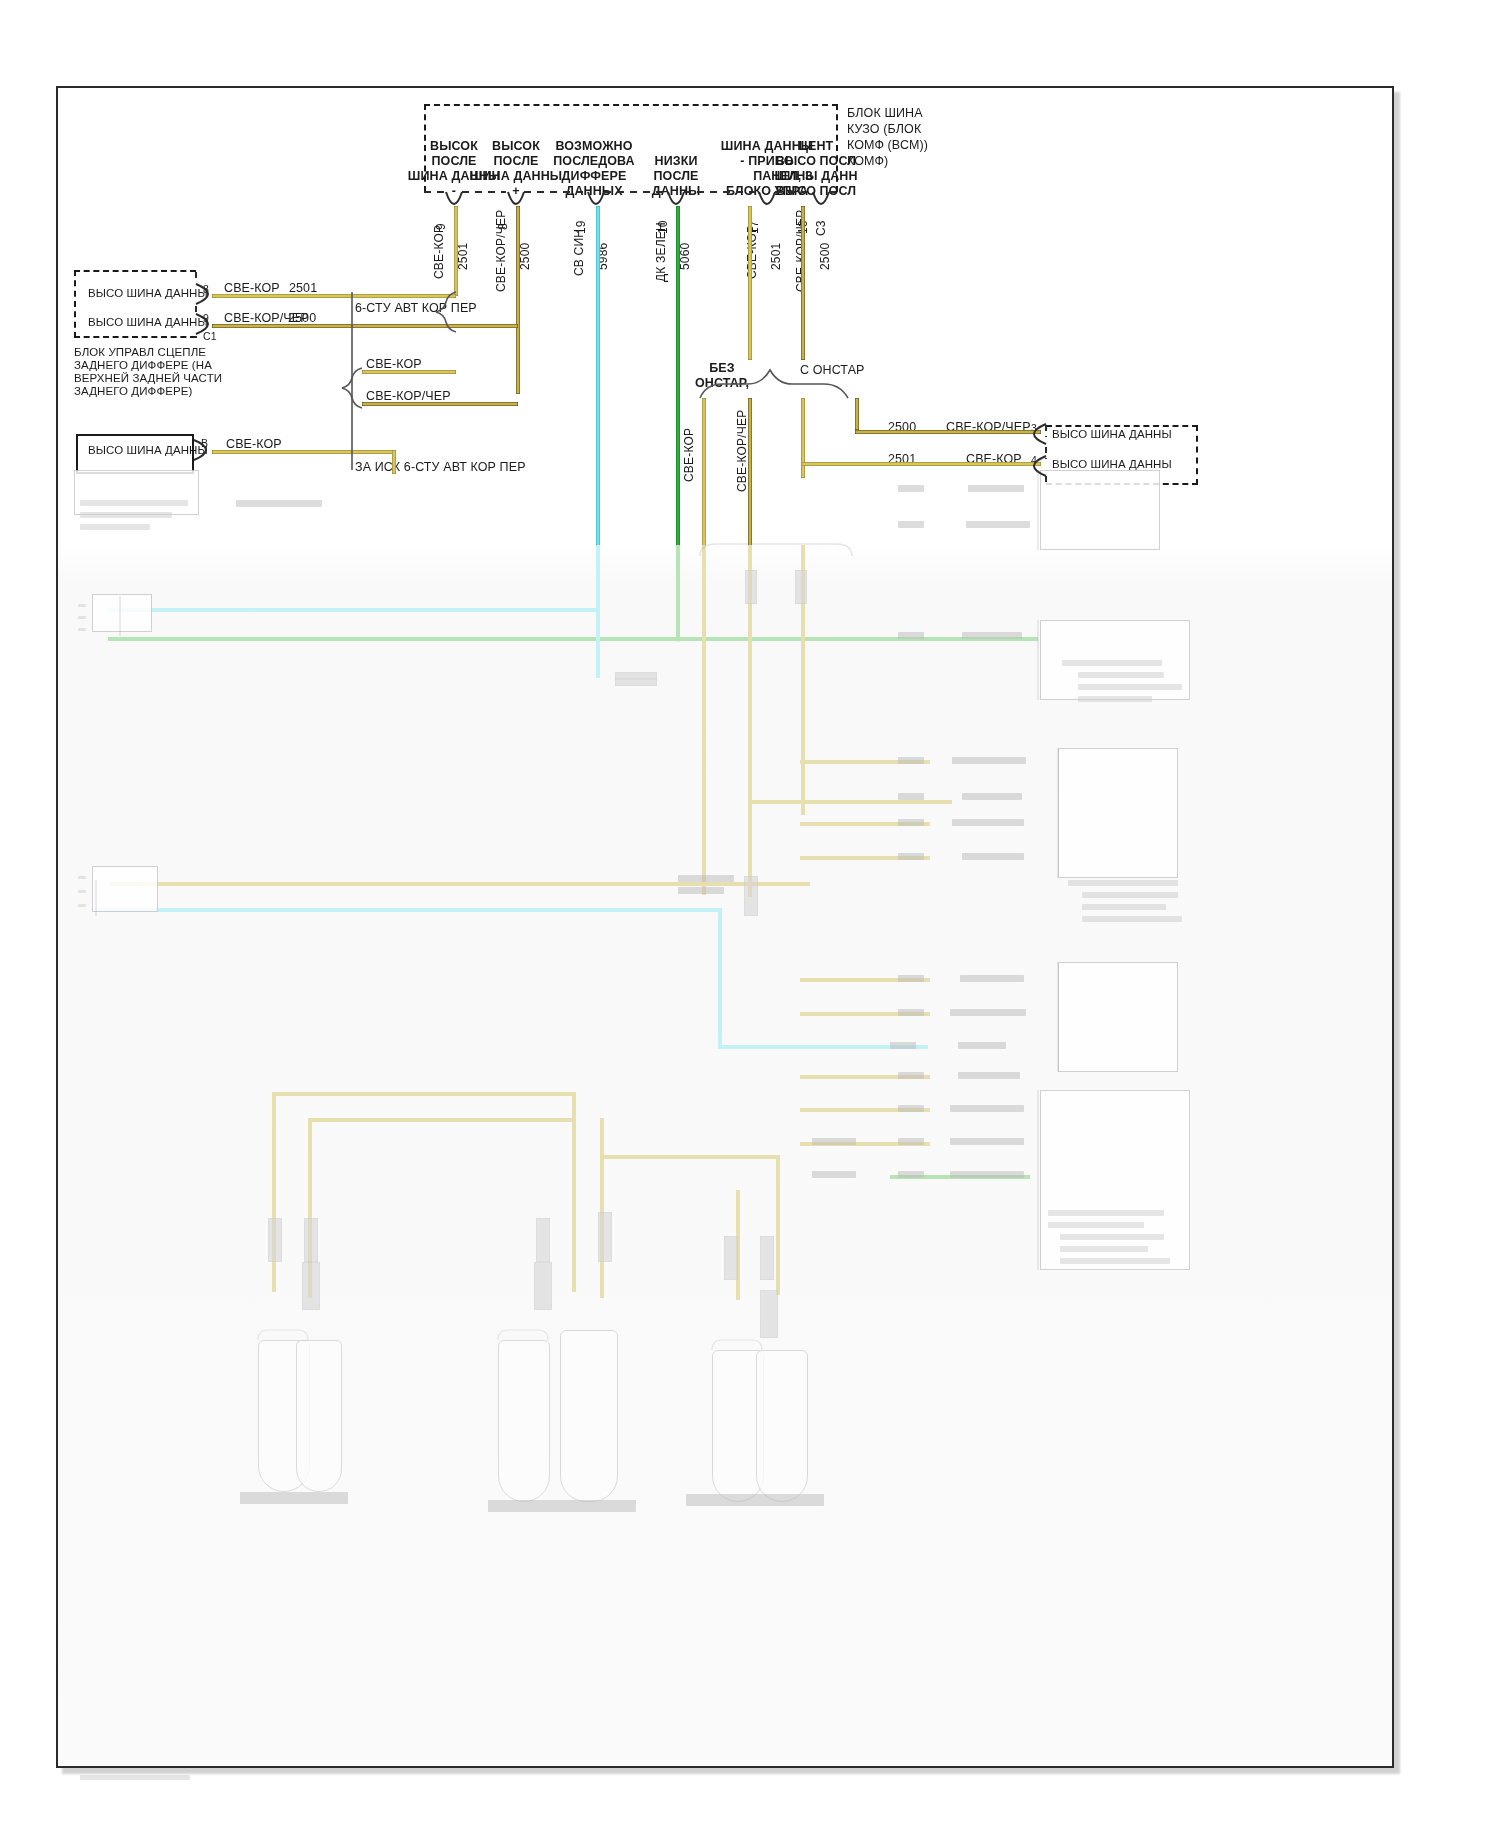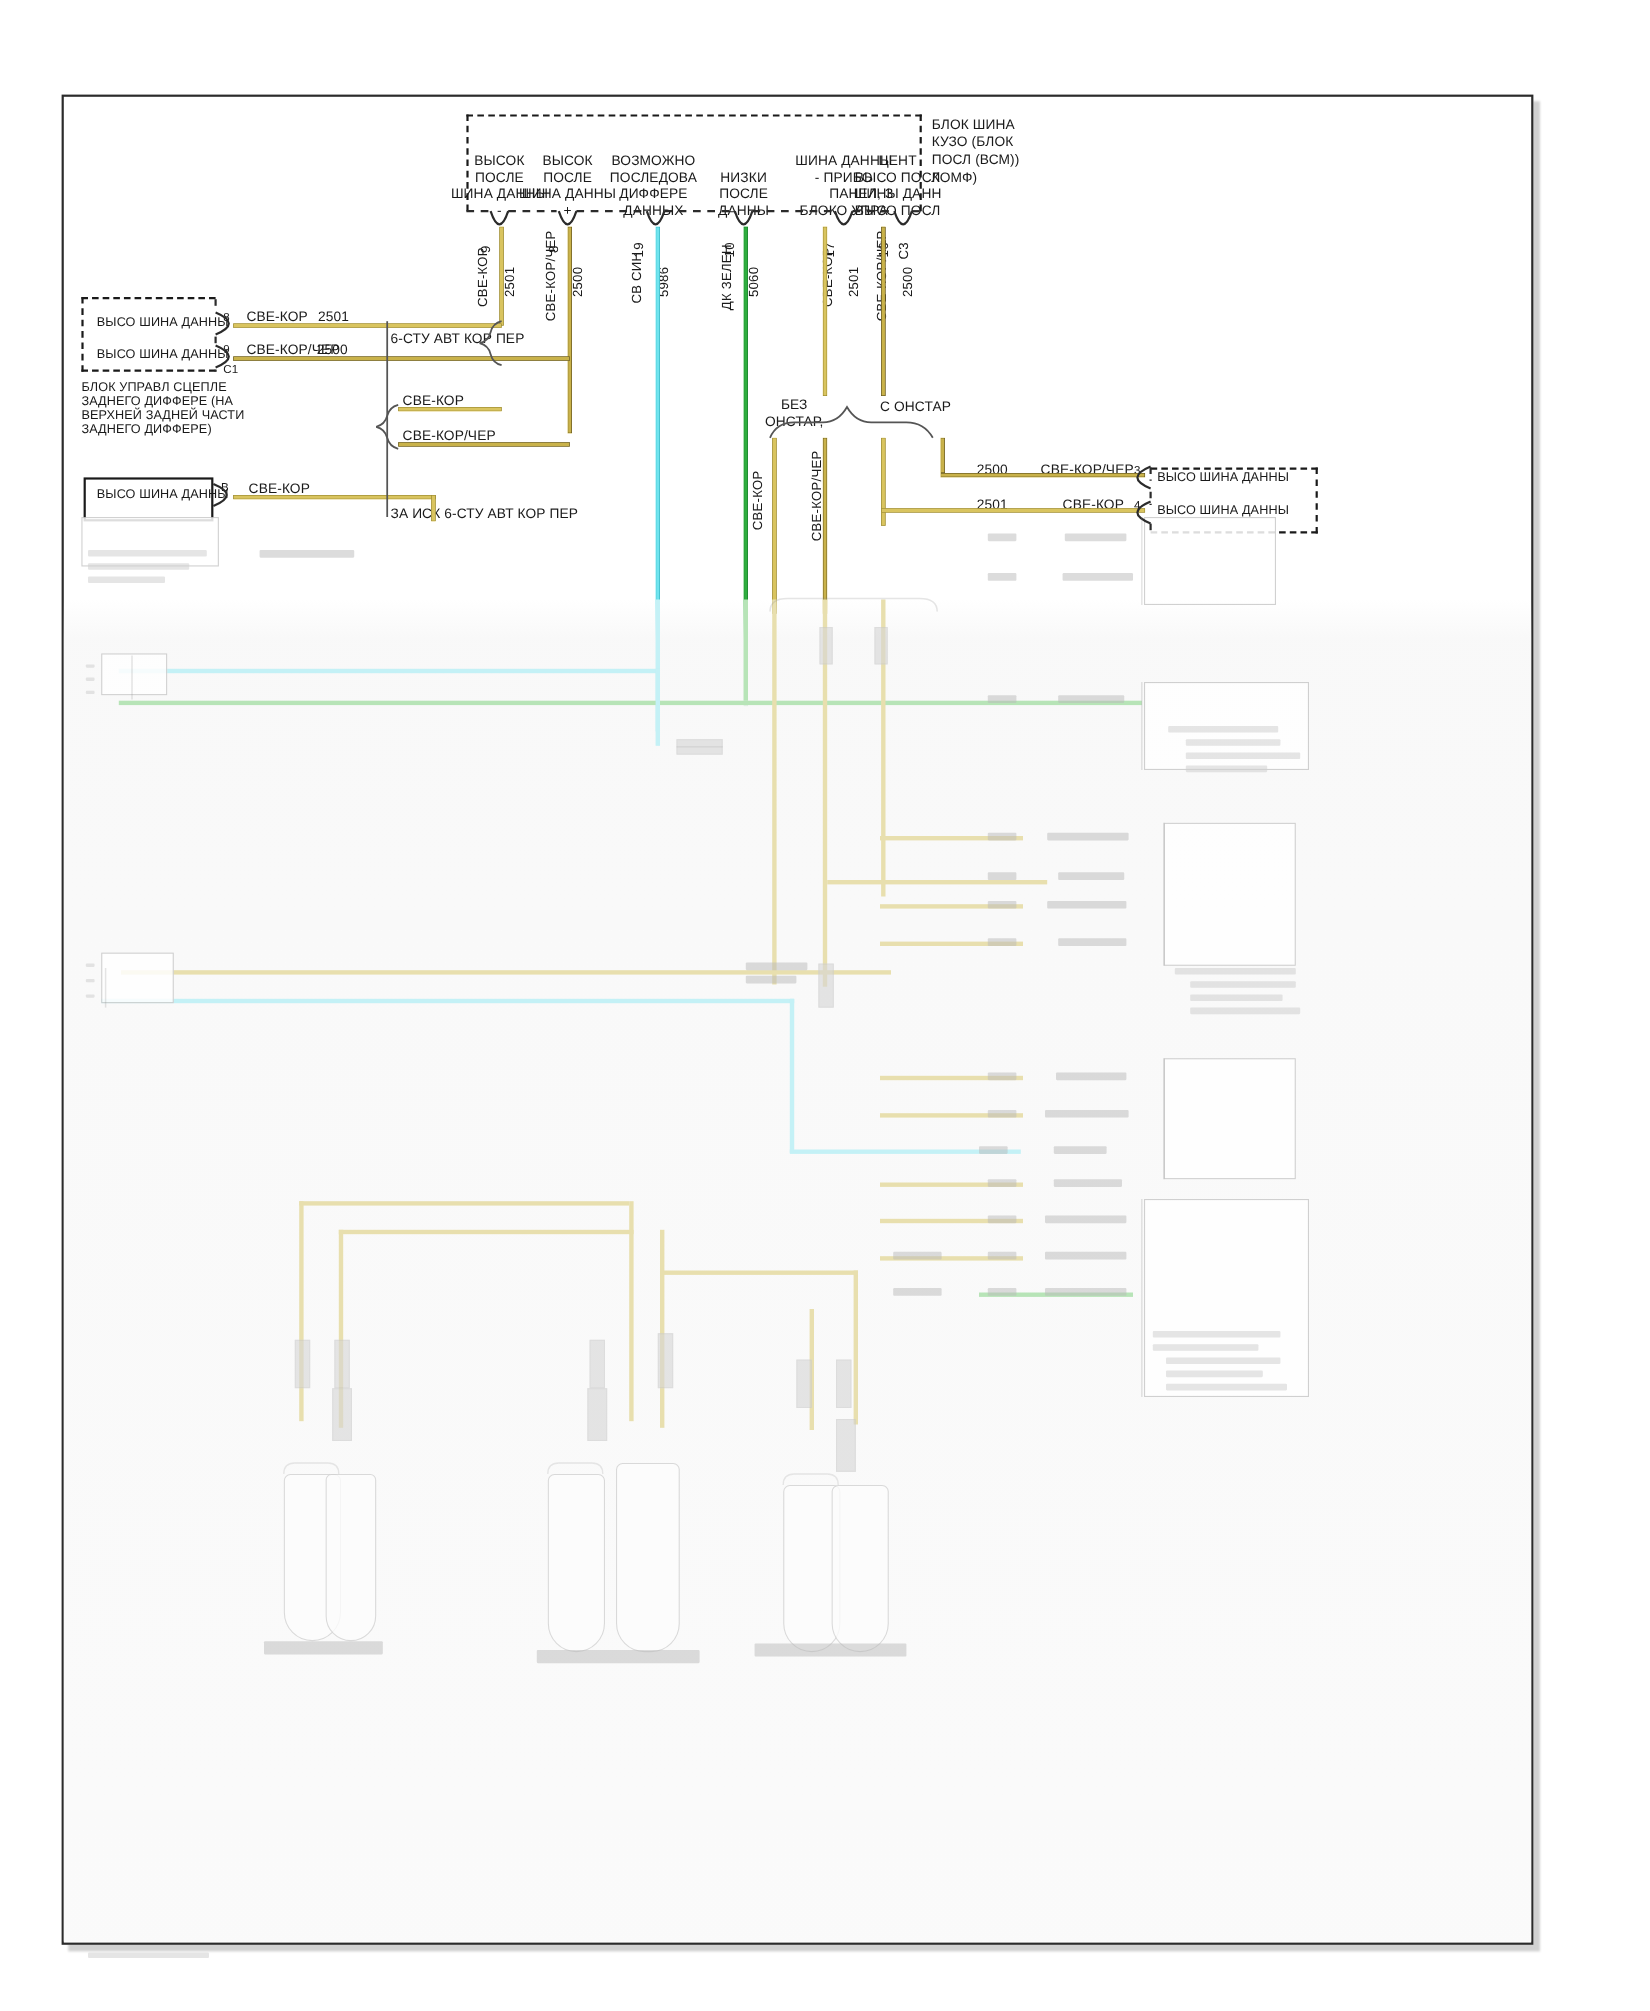--- a/index.html
+++ b/index.html
@@ -12,21 +12,21 @@
   .page-shadow{position:absolute;left:62px;top:92px;width:1338px;height:1682px;
     background:rgba(0,0,0,0.18);filter:blur(1px);}
 
   
   .underlay{position:absolute;left:58px;top:545px;width:1334px;height:1220px;
     background:linear-gradient(180deg,rgba(255,255,255,0) 0%,rgba(248,248,248,0.9) 3%,rgba(250,250,250,0.97) 100%);
     pointer-events:none;}
 
   
   .t{position:absolute;font-size:12.5px;color:#1a1a1a;line-height:15px;white-space:pre;letter-spacing:0.1px;}
-  .t.c{text-align:left;transform:translateX(-50%);}
+  .t.c{text-align:left;transform:translateX(-50%);font-weight:bold;}
   .t.sm{font-size:11.5px;}
   .t.xs{font-size:10.5px;}
   .vt{position:absolute;font-size:12px;color:#1a1a1a;white-space:pre;
       transform-origin:left bottom;transform:rotate(-90deg);letter-spacing:0.2px;}
 
   
   .dash{position:absolute;border:2px dashed #1a1a1a;box-sizing:border-box;background:transparent;}
   .dash-open-r{border-right:none;}
   .dash-open-l{border-left:none;}
   .solidbox{position:absolute;border:2px solid #1a1a1a;box-sizing:border-box;background:#fff;}
@@ -97,21 +97,21 @@
   <div>
     <div class="t c" style="left:816px;top:139px;">ЦЕНТ</div>
     <div class="t c" style="left:816px;top:154px;">ВЫСО ПОСЛ</div>
     <div class="t c" style="left:816px;top:169px;">ШИНЫ ДАНН</div>
     <div class="t c" style="left:816px;top:184px;">ВЫСО ПОСЛ</div>
   </div>
 
   <div>
     <div class="t" style="left:847px;top:106px;">БЛОК ШИНА</div>
     <div class="t" style="left:847px;top:122px;">КУЗО (БЛОК</div>
-    <div class="t" style="left:847px;top:138px;">ПОСЛ (ВСМ))</div>
+    <div class="t" style="left:847px;top:138px;">КОМФ (ВСМ))</div>
     <div class="t" style="left:847px;top:154px;">КОМФ)</div>
   </div>
 
   <div class="vt" style="left:448px;top:216px;">9</div>
   <div class="vt" style="left:510px;top:216px;">8</div>
   <div class="vt" style="left:588px;top:220px;">19</div>
   <div class="vt" style="left:670px;top:220px;">10</div>
   <div class="vt" style="left:761px;top:220px;">17</div>
   <div class="vt" style="left:810px;top:220px;">16</div>
   <div class="vt" style="left:828px;top:222px;">C3</div>

